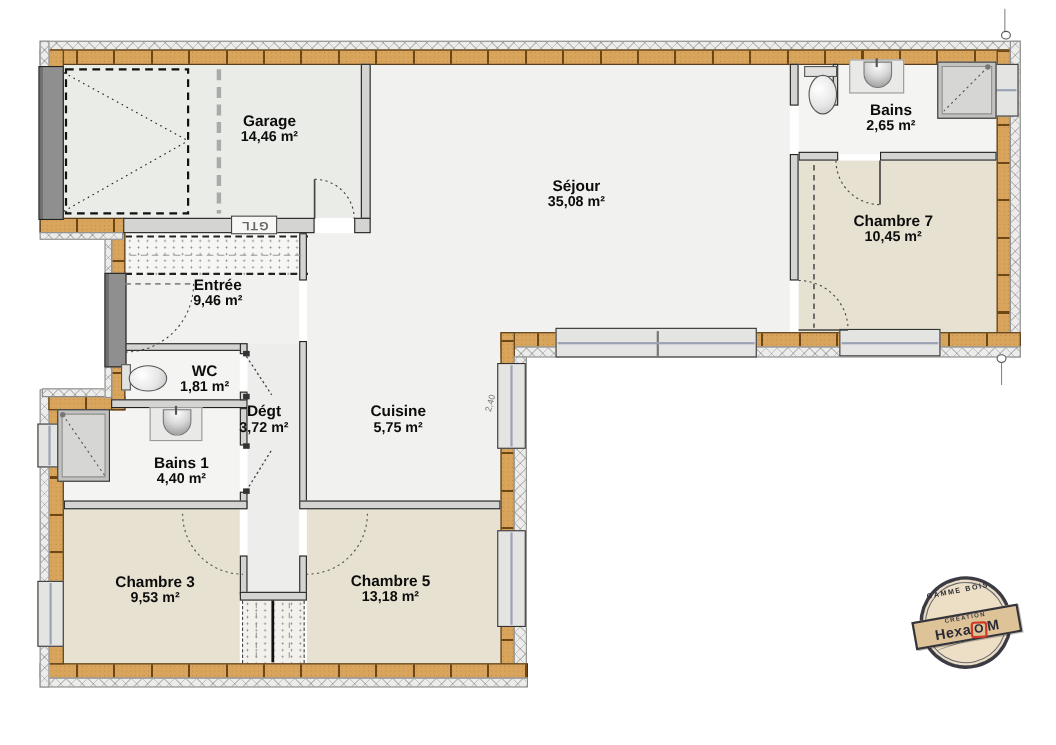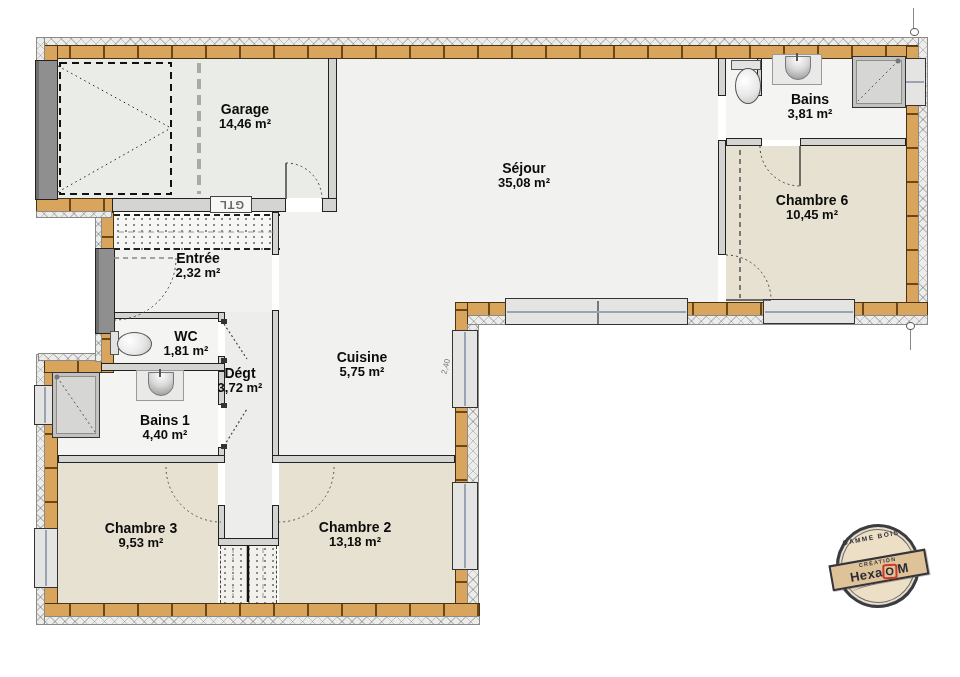--- a/index.html
+++ b/index.html
@@ -245,52 +245,52 @@
   <div class="room-label" style="left:245px;top:117px;">
     <div class="rn">Garage</div>
     <div class="ra">14,46 m²</div>
   </div>
   <div class="room-label" style="left:524px;top:176px;">
     <div class="rn">Séjour</div>
     <div class="ra">35,08 m²</div>
   </div>
   <div class="room-label" style="left:810px;top:107px;">
     <div class="rn">Bains</div>
-    <div class="ra">3,81 m²</div>
+    <div class="ra">2,65 m²</div>
   </div>
   <div class="room-label" style="left:812px;top:208px;">
-    <div class="rn">Chambre 6</div>
+    <div class="rn">Chambre 7</div>
     <div class="ra">10,45 m²</div>
   </div>
   <div class="room-label" style="left:198px;top:266px;">
     <div class="rn">Entrée</div>
-    <div class="ra">2,32 m²</div>
+    <div class="ra">9,46 m²</div>
   </div>
   <div class="room-label" style="left:186px;top:344px;">
     <div class="rn">WC</div>
     <div class="ra">1,81 m²</div>
   </div>
   <div class="room-label" style="left:240px;top:381px;">
     <div class="rn">Dégt</div>
     <div class="ra">3,72 m²</div>
   </div>
-  <div class="room-label" style="left:362px;top:365px;">
+  <div class="room-label" style="left:362px;top:381px;">
     <div class="rn">Cuisine</div>
     <div class="ra">5,75 m²</div>
   </div>
   <div class="room-label" style="left:165px;top:428px;">
     <div class="rn">Bains 1</div>
     <div class="ra">4,40 m²</div>
   </div>
   <div class="room-label" style="left:141px;top:536px;">
     <div class="rn">Chambre 3</div>
     <div class="ra">9,53 m²</div>
   </div>
   <div class="room-label" style="left:355px;top:535px;">
-    <div class="rn">Chambre 2</div>
+    <div class="rn">Chambre 5</div>
     <div class="ra">13,18 m²</div>
   </div>
 
   <div class="gtl-box">
     <span>GTL</span>
   </div>
 
   <div class="dim-label" style="left:438px;top:362px;">2,40</div>
 
   <div class="stamp">

